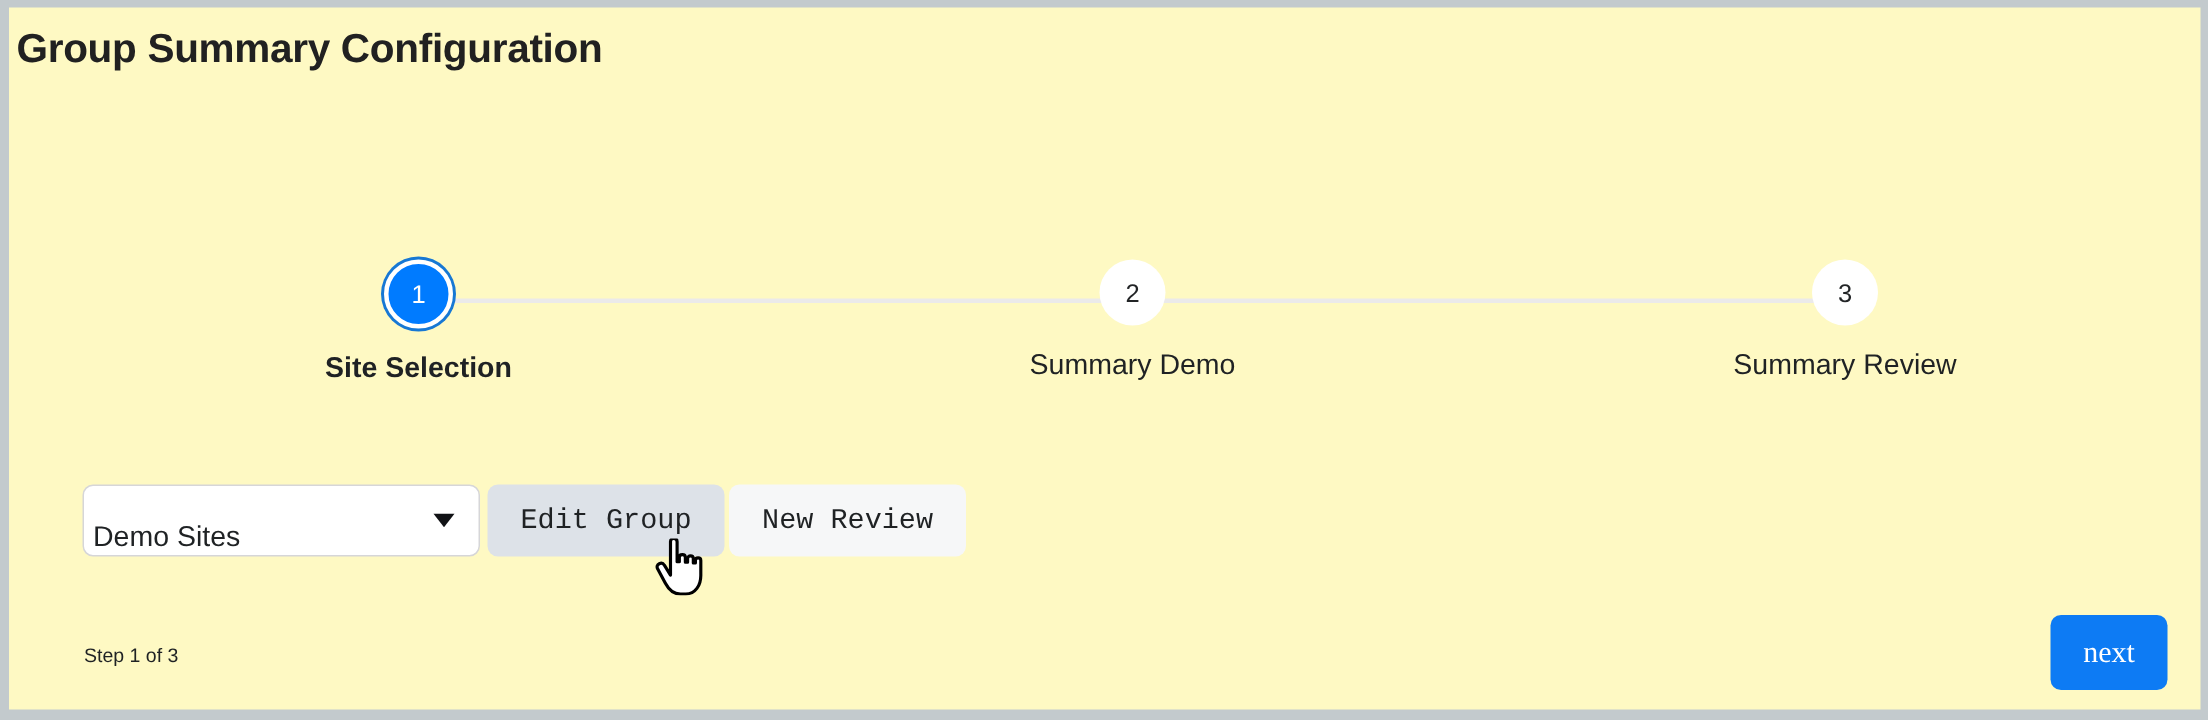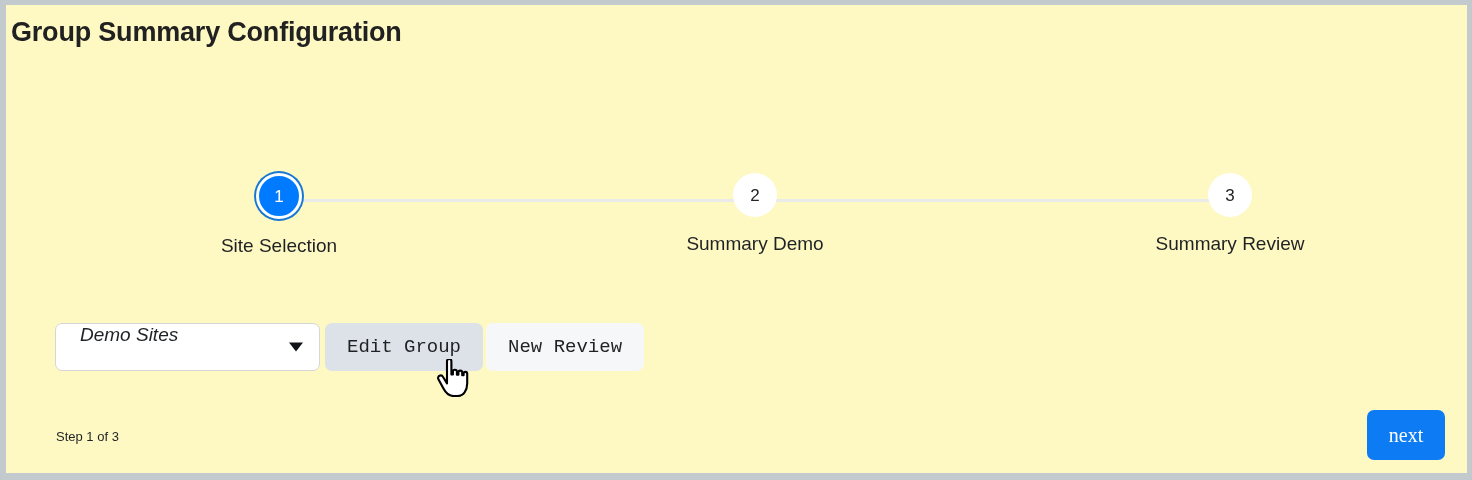--- a/index.html
+++ b/index.html
@@ -96,45 +96,44 @@
   }
 
   .step-label {
     margin-top: 16px;
     font-size: 19px;
     color: #1f2224;
     white-space: nowrap;
   }
 
   .step.is-active .step-label {
-    font-weight: normal;
+    font-weight: bold;
   }
 
   
   #controls-row {
     position: absolute;
     left: 49px;
     top: 318px;
     display: flex;
     align-items: stretch;
   }
 
   #group-select {
     position: relative;
     width: 265px;
     height: 48px;
     background: #ffffff;
     border: 1px solid #d6d6d8;
     border-radius: 7px;
     display: flex;
-    align-items: flex-start;
-    padding: 0 24px;
+    align-items: flex-end;
+    padding: 0 6px;
     font-size: 19px;
     color: #1f2224;
-    font-style: italic;
   }
 
   #group-select-caret {
     position: absolute;
     right: 16px;
     top: 50%;
     transform: translateY(-50%);
     width: 0; height: 0;
     border-left: 7px solid transparent;
     border-right: 7px solid transparent;

